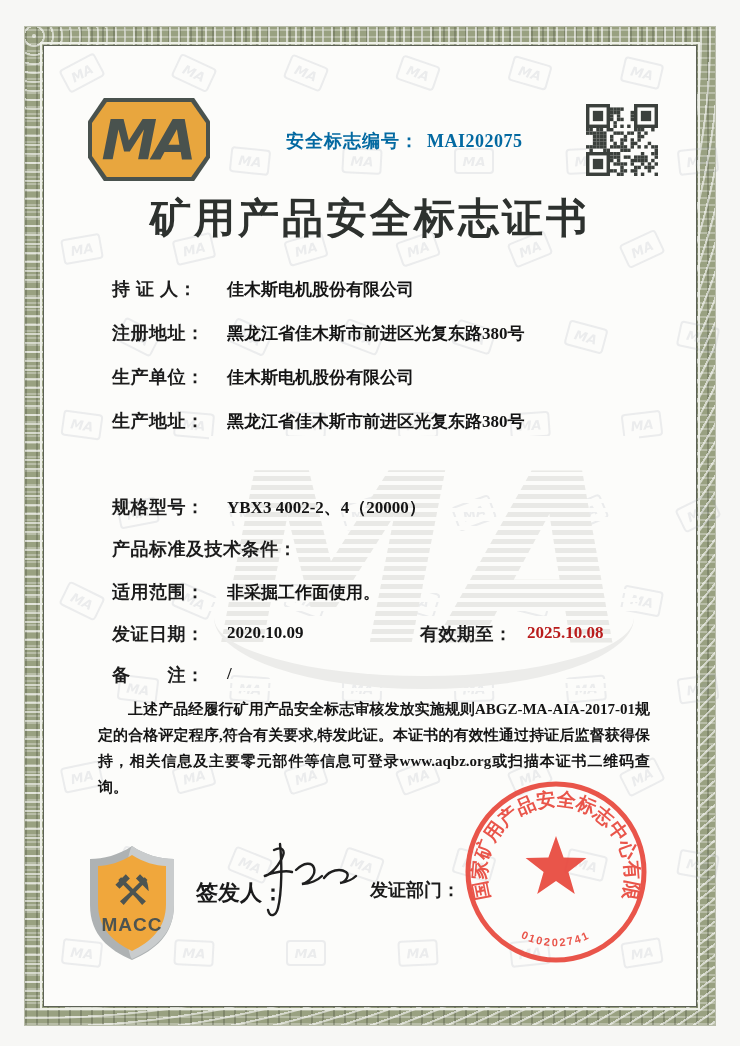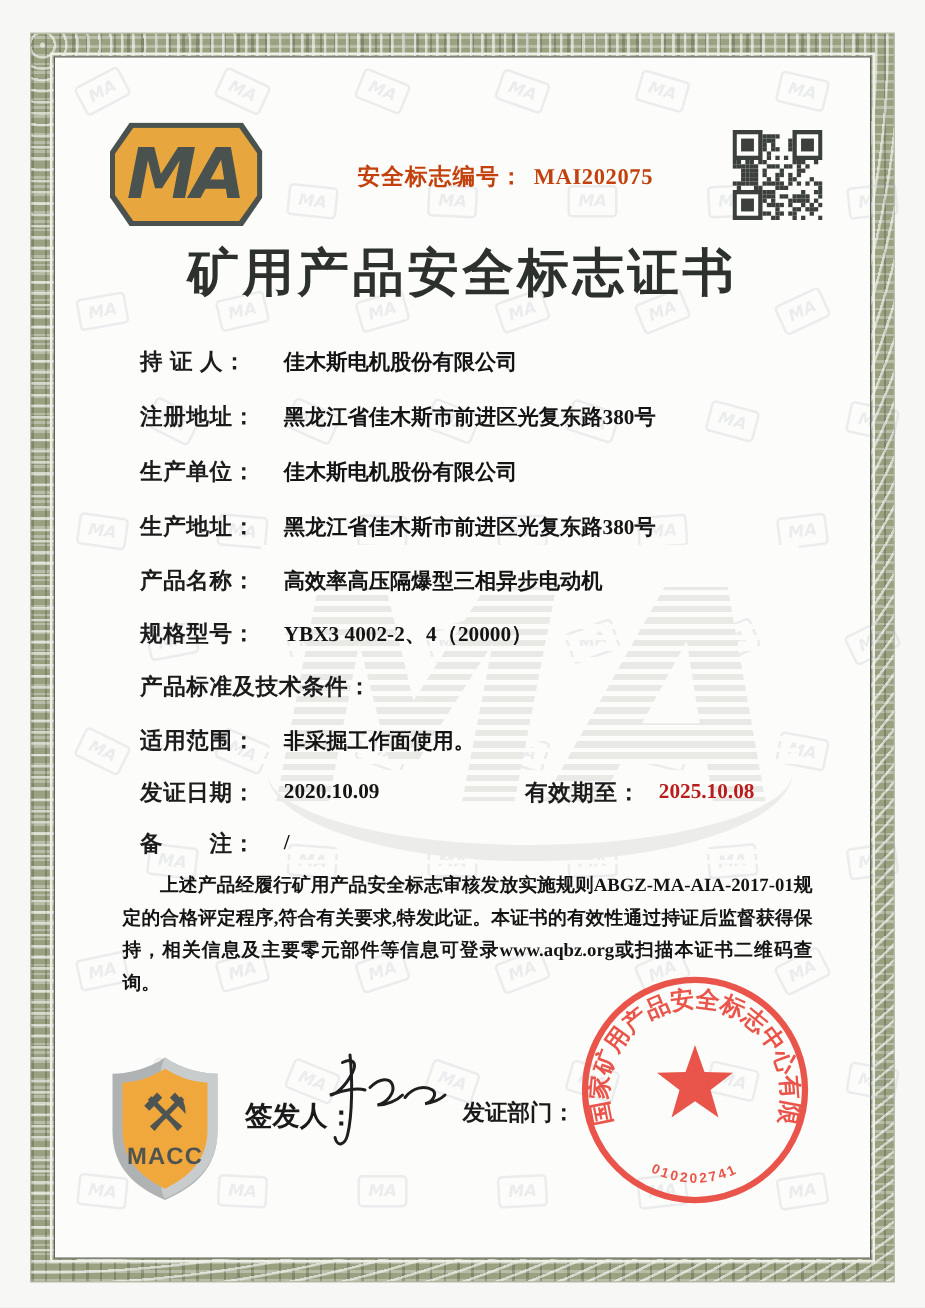--- a/index.html
+++ b/index.html
@@ -28,21 +28,21 @@
   
   .content{position:absolute;inset:0;z-index:2;}
   .ma-logo{position:absolute;left:88px;top:98px;width:122px;height:83px;background:#49524e;
     -webkit-clip-path:polygon(13% 0%,87% 0%,100% 28%,100% 72%,87% 100%,13% 100%,0% 72%,0% 28%);
     clip-path:polygon(13% 0%,87% 0%,100% 28%,100% 72%,87% 100%,13% 100%,0% 72%,0% 28%);}
   .ma-logo-inner{position:absolute;inset:4px;background:#e8a63e;
     -webkit-clip-path:polygon(13% 0%,87% 0%,100% 28%,100% 72%,87% 100%,13% 100%,0% 72%,0% 28%);
     clip-path:polygon(13% 0%,87% 0%,100% 28%,100% 72%,87% 100%,13% 100%,0% 72%,0% 28%);
     display:flex;align-items:center;justify-content:center;}
   .ma-logo-inner span{font:italic 900 56px/1 "DejaVu Sans",sans-serif;color:#49524e;letter-spacing:-4px;transform:translateX(-2px);}
-  .cert-no{position:absolute;left:286px;top:129px;font-size:18px;font-weight:bold;letter-spacing:1px;color:#c2410c;}
+  .cert-no{position:absolute;left:286px;top:129px;font-size:18px;font-weight:bold;letter-spacing:1px;color:#0369a1;}
   .cert-no .num{font-family:"Liberation Serif",serif;font-weight:600;letter-spacing:.5px;margin-left:8px;}
   .qr{position:absolute;left:586px;top:104px;width:72px;height:72px;}
   .doc-title{position:absolute;left:0;top:191px;width:100%;text-align:center;
     font-size:41px;font-weight:900;letter-spacing:3px;color:#2d312e;font-family:"Liberation Sans",sans-serif;}
   .row{position:absolute;left:100px;width:560px;white-space:nowrap;margin-left:12px;}
   .row .lbl{font-weight:bold;font-size:18px;color:#1c1c1c;letter-spacing:.5px;}
   .row .val{font-family:"Liberation Serif",serif;font-size:17px;font-weight:600;color:#141414;position:absolute;left:115px;top:1px;}
   .row .val.std{font-size:15.5px;top:2px;left:196px;letter-spacing:0;}
   .row .lbl2{font-weight:bold;font-size:18px;color:#1c1c1c;position:absolute;left:308px;letter-spacing:.5px;}
   .row .val2{font-family:"Liberation Serif",serif;font-size:17px;font-weight:600;color:#b91c1c;position:absolute;left:415px;top:1px;}
@@ -310,24 +310,20 @@
       <span class="val">黑龙江省佳木斯市前进区光复东路380号</span>
     </div>
     <div class="row" style="top:365px">
       <span class="lbl">生产单位：</span>
       <span class="val">佳木斯电机股份有限公司</span>
     </div>
     <div class="row" style="top:409px">
       <span class="lbl">生产地址：</span>
       <span class="val">黑龙江省佳木斯市前进区光复东路380号</span>
     </div>
-    <div class="row" style="top:452px">
-      <span class="lbl">产品名称：</span>
-      <span class="val">高效率高压隔爆型三相异步电动机</span>
-    </div>
     <div class="row" style="top:495px">
       <span class="lbl">规格型号：</span>
       <span class="val">YBX3 4002-2、4（20000）</span>
     </div>
     <div class="row" style="top:537px">
       <span class="lbl">产品标准及技术条件：</span>
     </div>
     <div class="row" style="top:580px">
       <span class="lbl">适用范围：</span>
       <span class="val">非采掘工作面使用。</span>

